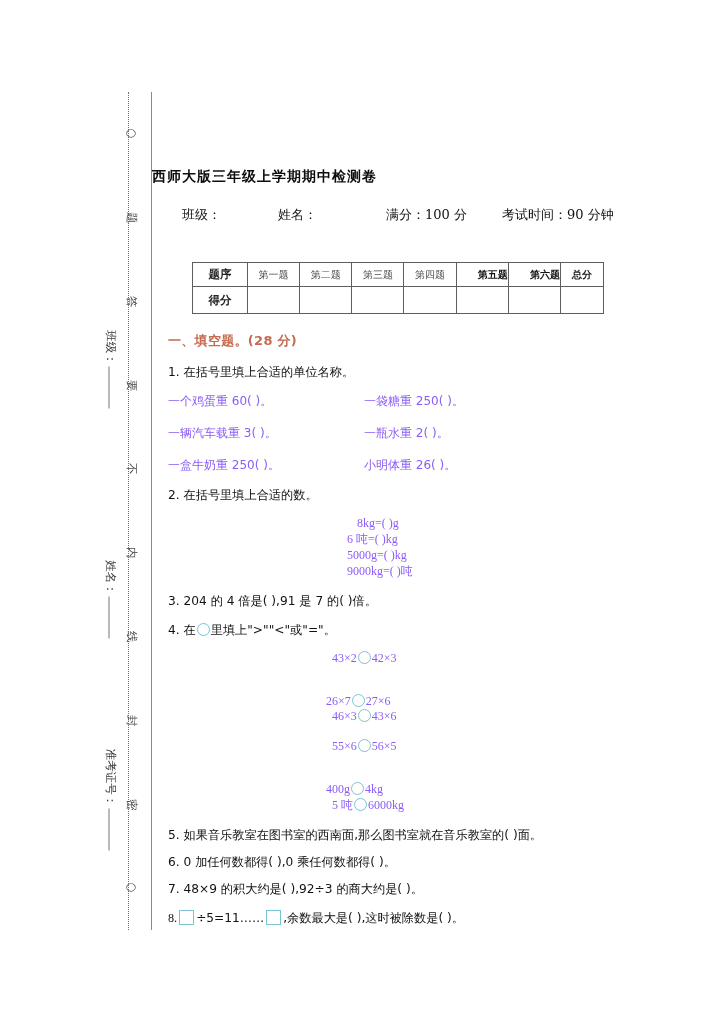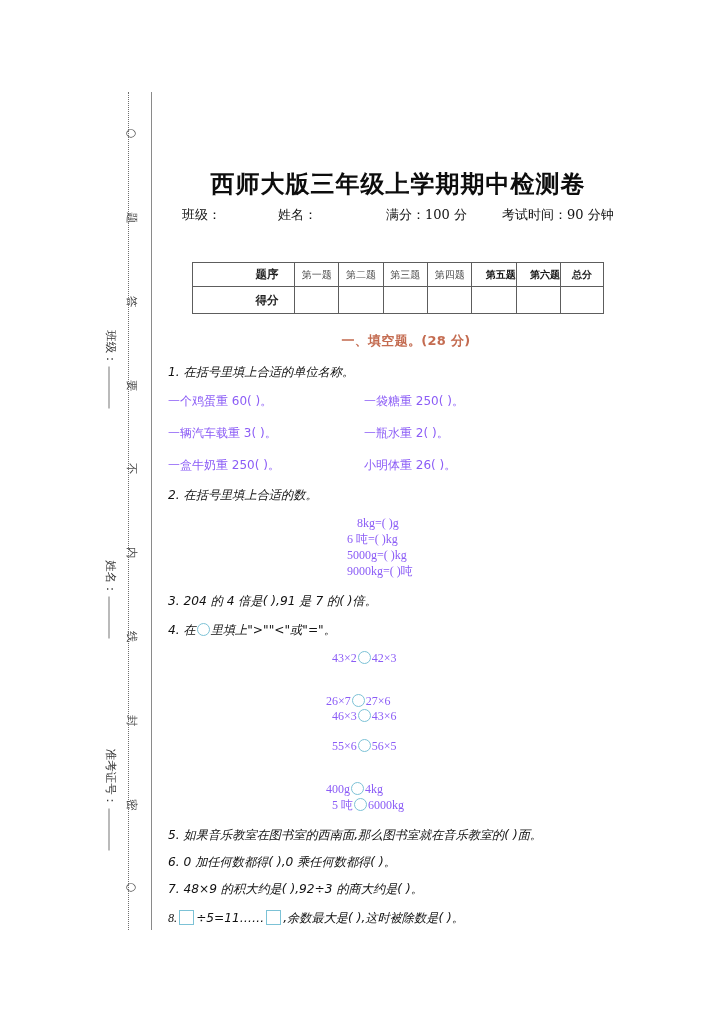--- a/index.html
+++ b/index.html
@@ -98,22 +98,22 @@
     top: 0;
     width: 492px;
     height: 1024px;
   }
 
   .paper-title {
     position: absolute;
     top: 168px;
     left: 0;
     width: 492px;
-    text-align: center;
-    font-size: 24px;
+    text-align: left;
+    font-size: 14px;
     font-weight: bold;
     letter-spacing: 1px;
     font-family: "DejaVu Serif", "Liberation Serif", serif;
     color: #0d0d0d;
   }
 
   .meta-line {
     position: absolute;
     top: 206px;
     left: 30px;
@@ -145,51 +145,48 @@
     vertical-align: middle;
     font-size: 10px;
     color: #222;
     font-family: "DejaVu Sans", sans-serif;
     padding: 0;
   }
   .score-table td.rowhead {
     width: 54px;
     font-weight: bold;
     font-size: 11.5px;
-    padding-left: 47px;
   }
   .score-table td.lite { color: #4c4c4c; }
   .score-table td.bold { font-weight: bold; color: #161616; text-align: right; }
   .score-table td.total { width: 42px; font-weight: bold; }
   .score-table tr.blank td { height: 26px; }
 
   
   .content {
     position: absolute;
     top: 332px;
     left: 16px;
     width: 476px;
   }
   .sec-head {
     color: #c46c51;
     font-size: 13px;
     font-weight: bold;
     margin: 0 0 16px 0;
     font-family: "DejaVu Sans", sans-serif;
     letter-spacing: .3px;
-    text-align: center;
   }
   .q {
     font-size: 12.2px;
     line-height: 1;
     margin: 0 0 15px 0;
     color: #111;
     font-family: "DejaVu Sans", sans-serif;
     white-space: nowrap;
-    font-style: italic;
   }
   .q .num {
     font-family: "Liberation Serif", serif;
   }
   .sub {
     font-size: 12px;
     margin: 0 0 15px 0;
     color: #8b5cf6;
     display: flex;
     font-family: "DejaVu Sans", sans-serif;

